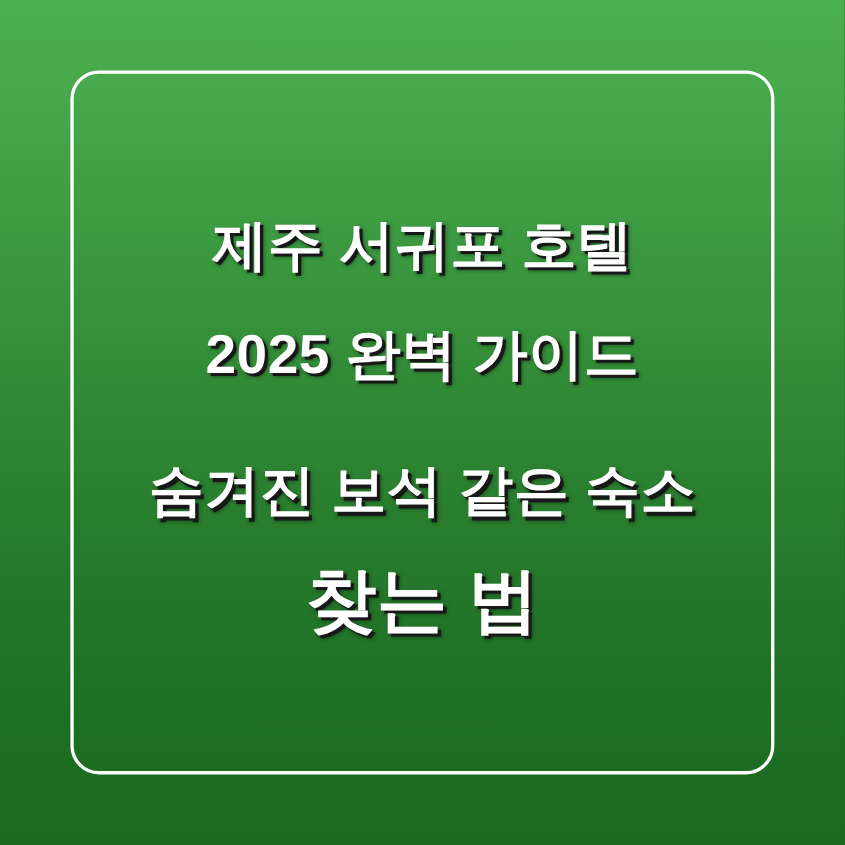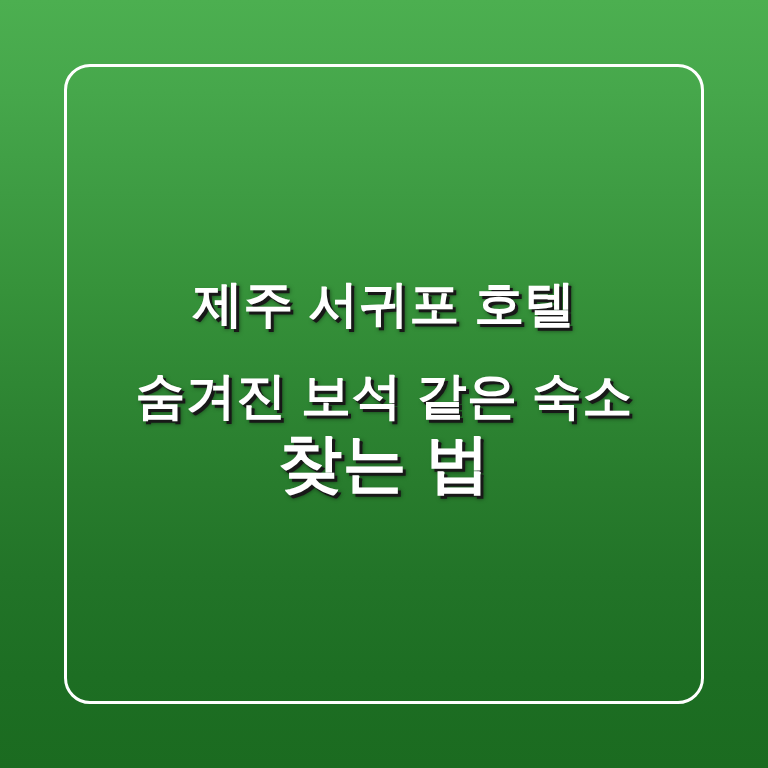--- a/index.html
+++ b/index.html
@@ -49,20 +49,21 @@
     left: 0;
     right: 0;
     top: 0;
     bottom: 0;
     display: flex;
     flex-direction: column;
     align-items: center;
     justify-content: center;
     padding: 0 40px;
     box-sizing: border-box;
+    gap: 32px;
   }
 
   #poster .title-line {
     display: block;
     width: 100%;
     text-align: center;
     color: #ffffff;
     font-size: 50px;
     line-height: 67px;
     font-weight: 700;
@@ -75,17 +76,18 @@
 </style>
 </head>
 <body>
 
 <div id="poster">
 
   <div class="frame"></div>
 
   <div class="title-block">
     <span class="title-line" style="font-size: 50px;">제주 서귀포 호텔</span>
+    <span class="title-line" style="font-size: 50px;">2025 완벽 가이드</span>
     <span class="title-line" style="font-size: 50px; margin-top: 25px;">숨겨진 보석 같은 숙소</span>
     <span class="title-line" style="font-size: 64px;">찾는 법</span>
   </div>
 
 </div>
 
 </body></html>

